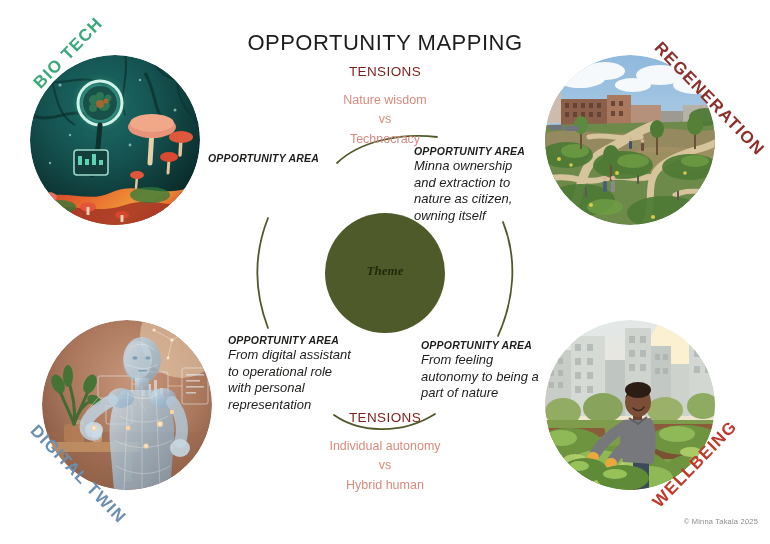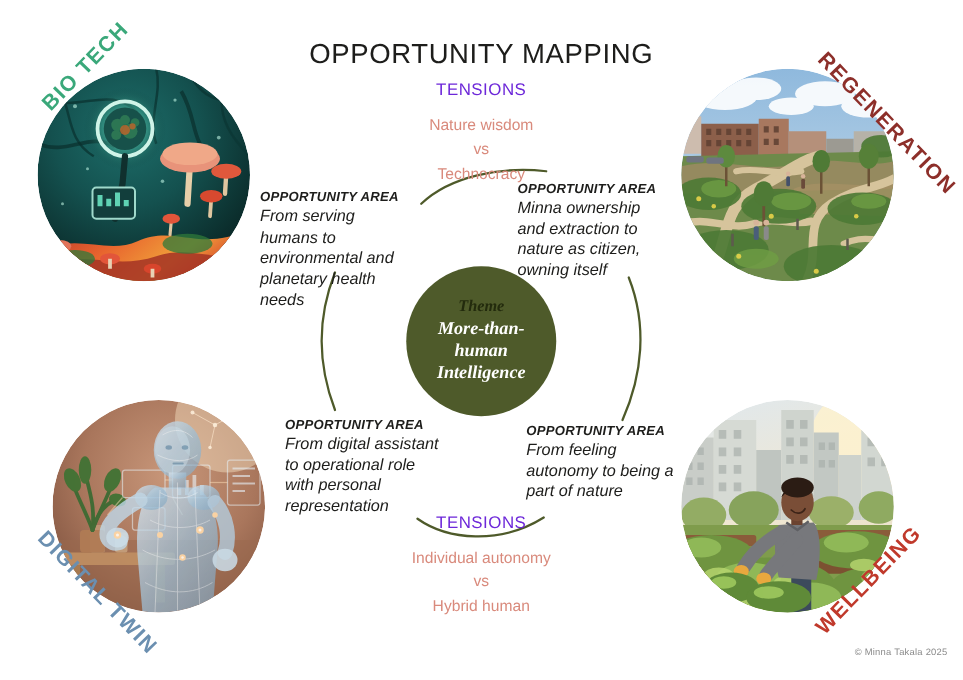--- a/index.html
+++ b/index.html
@@ -27,21 +27,21 @@
     color: #1d1d1b;
     font-weight: 400;
   }
 
   
   .tensions-label {
     position: absolute;
     text-align: center;
     font-size: 13.5px;
     letter-spacing: 0.4px;
-    color: #6d28d9;
+    color: #7f1d1d;
   }
   .tensions-body {
     position: absolute;
     text-align: center;
     font-size: 12.5px;
     line-height: 1.55;
     color: #d98a7c;
   }
   .tensions-body .vs { display: block; }
 
@@ -657,38 +657,36 @@
 
   <div class="tensions-label" style="left:285px; top:410px; width:200px;">TENSIONS</div>
   <div class="tensions-body" style="left:285px; top:437px; width:200px;">
     <span>Individual autonomy</span>
     <span class="vs">vs</span>
     <span>Hybrid human</span>
   </div>
 
   <div class="opp" style="left:208px; top:152px; width:124px;">
     <div class="opp-head">OPPORTUNITY AREA</div>
-    <div class="opp-body">From serving humans to environmental and planetary health needs</div>
   </div>
 
   <div class="opp" style="left:414px; top:145px; width:122px;">
     <div class="opp-head">OPPORTUNITY AREA</div>
     <div class="opp-body">Minna ownership and extraction to nature as citizen, owning itself</div>
   </div>
 
   <div class="opp" style="left:228px; top:334px; width:124px;">
     <div class="opp-head">OPPORTUNITY AREA</div>
     <div class="opp-body">From digital assistant to operational role with personal representation</div>
   </div>
 
   <div class="opp" style="left:421px; top:339px; width:118px;">
     <div class="opp-head">OPPORTUNITY AREA</div>
     <div class="opp-body">From feeling autonomy to being a part of nature</div>
   </div>
 
   <div class="theme-circle">
     <div class="theme-kicker">Theme</div>
-    <div class="theme-name">More-than-human Intelligence</div>
   </div>
 
   <div class="copyright">© Minna Takala 2025</div>
 
 </div>
 
 </body></html>

